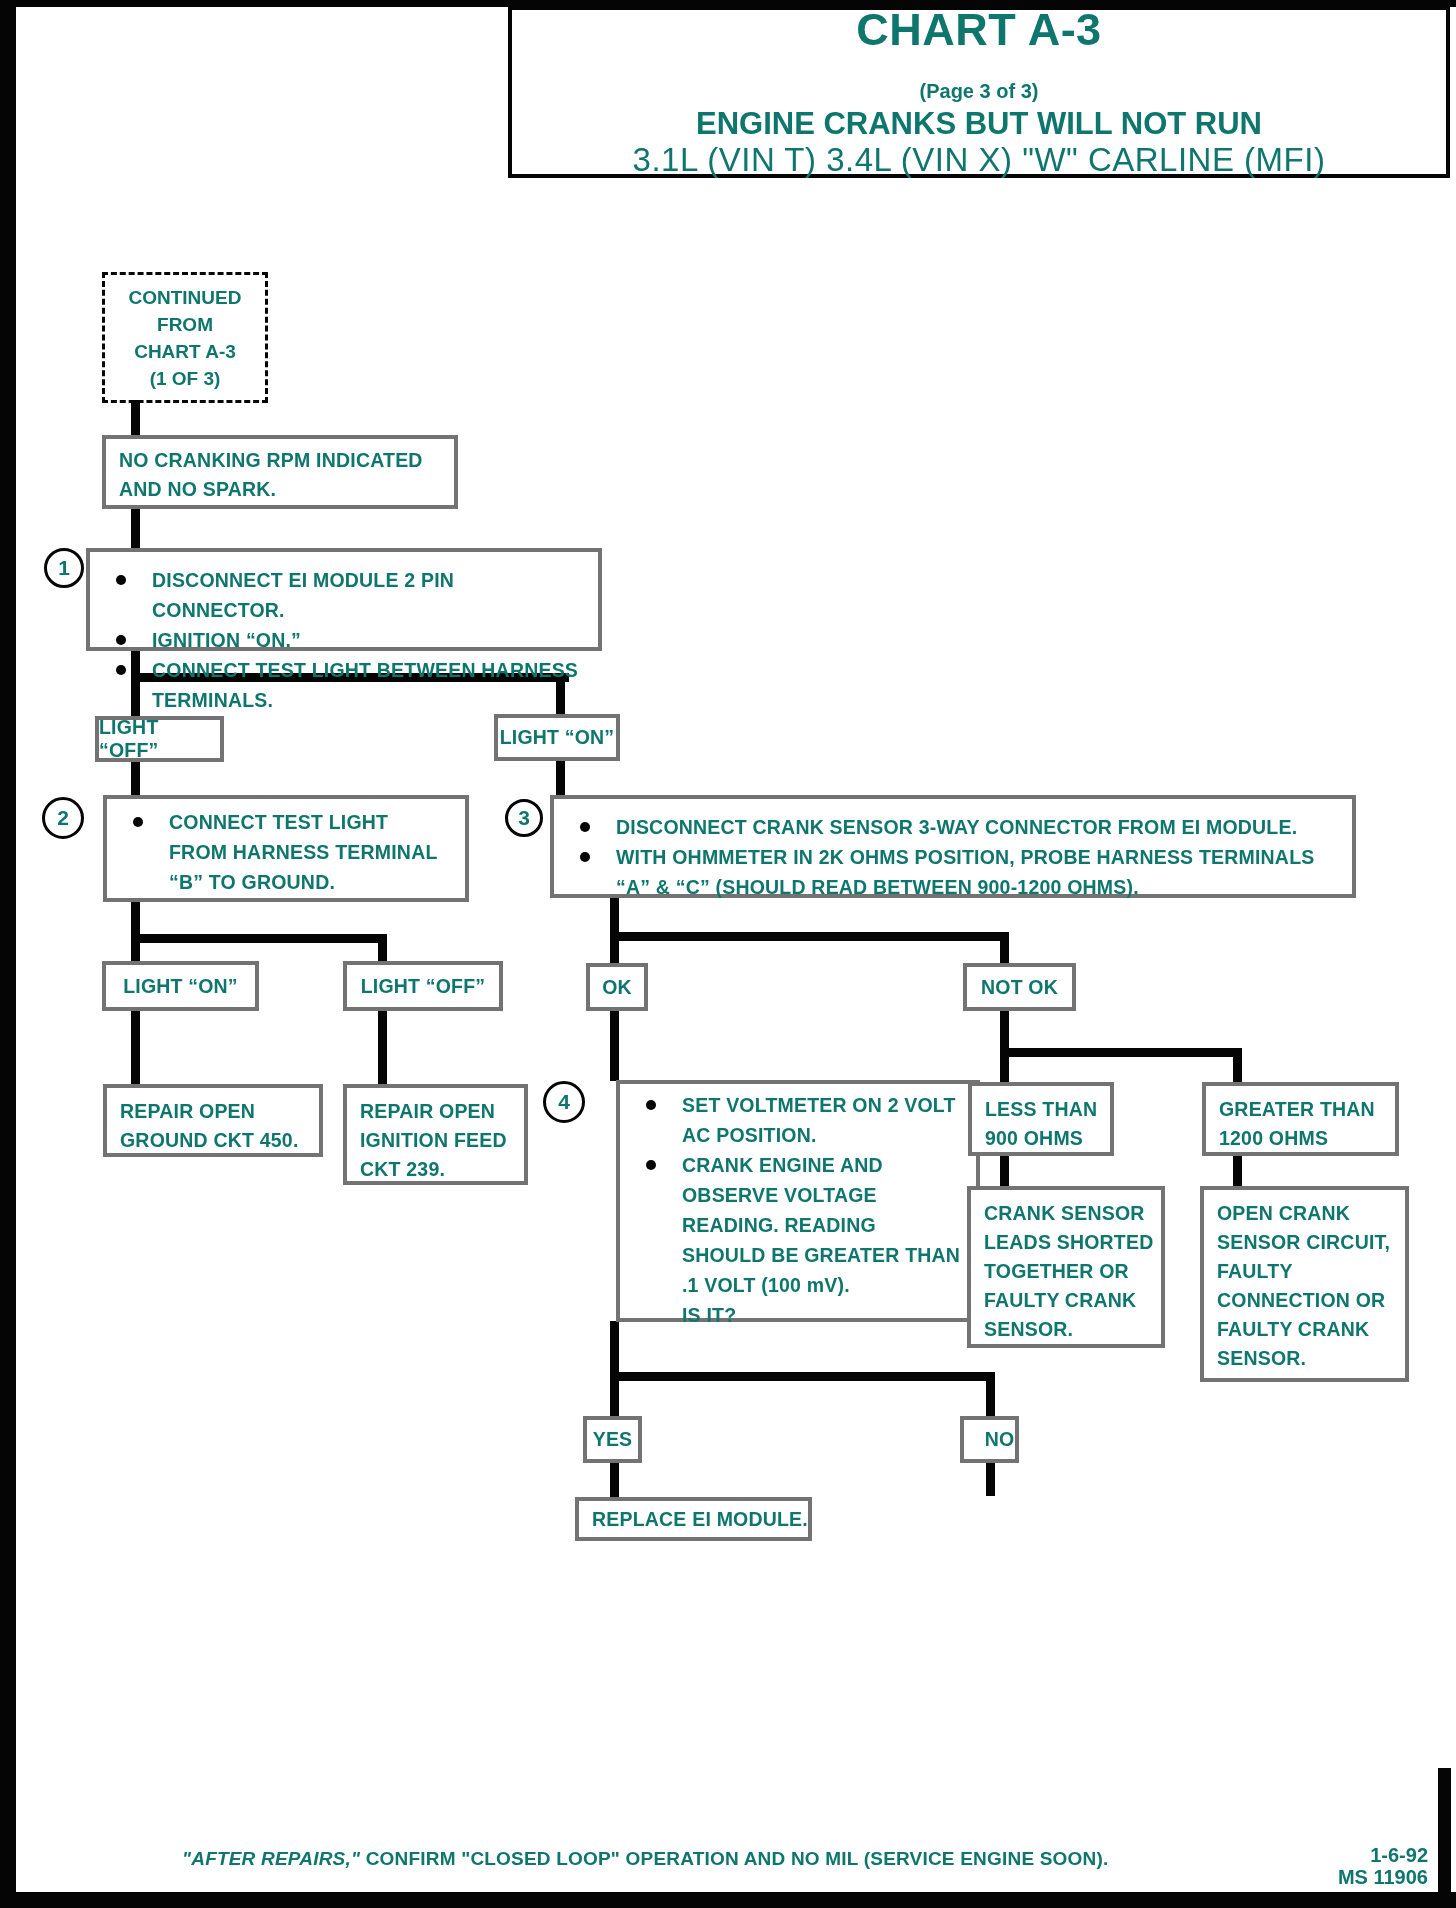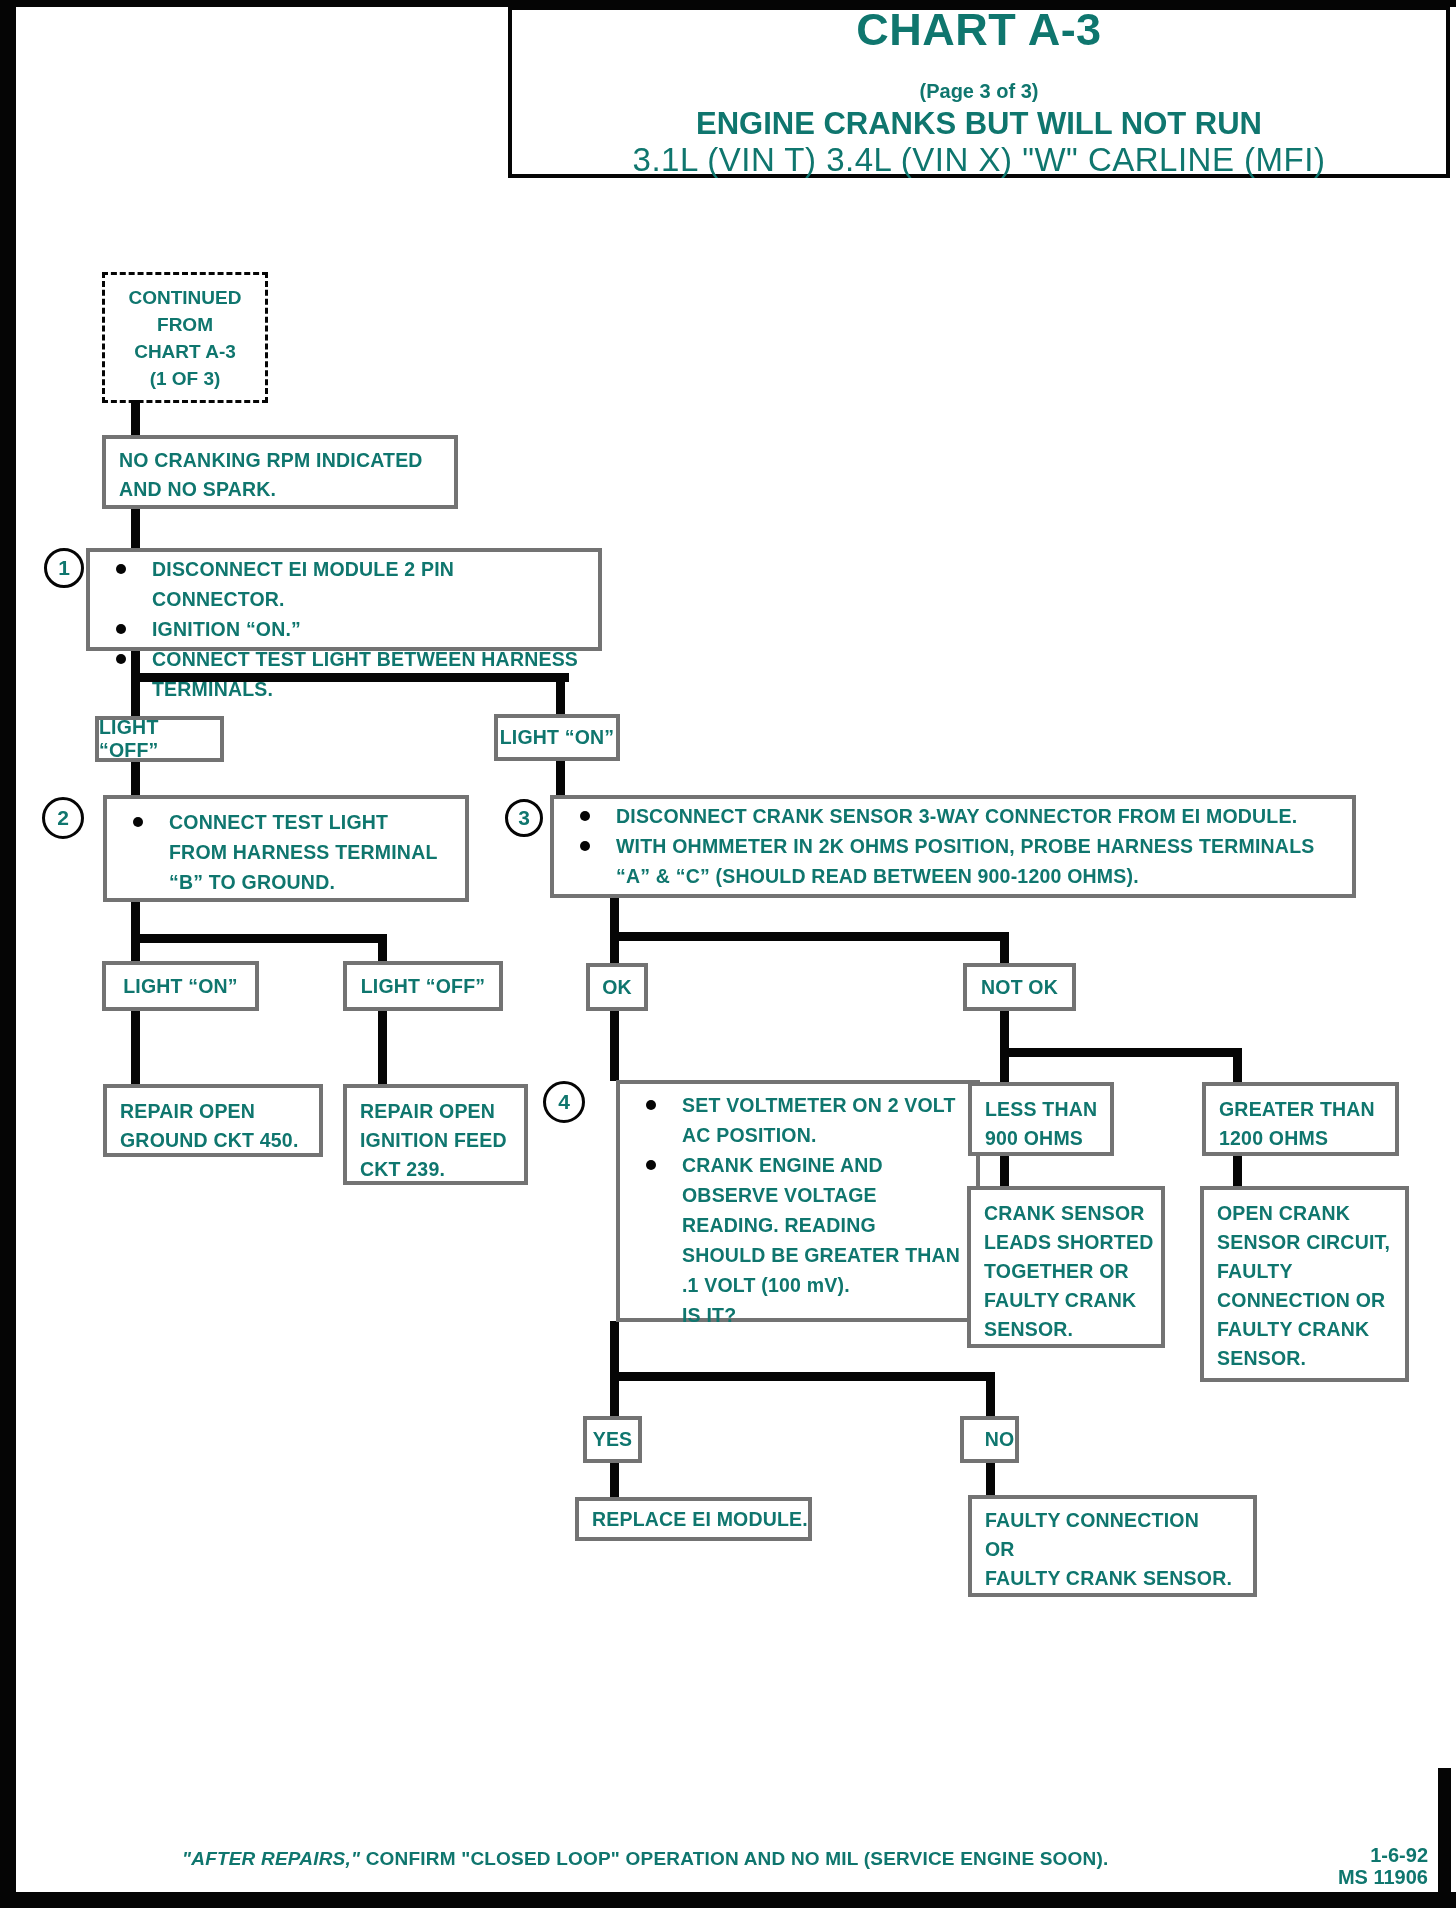--- a/index.html
+++ b/index.html
@@ -17,21 +17,21 @@
     position:absolute; border:3px dashed #050505; background:#fff;
     box-sizing:border-box; display:flex; flex-direction:column;
     align-items:center; justify-content:center; text-align:center;
     font-weight:bold; font-size:19px; line-height:27px;
   }
   .labelbox {
     display:flex; align-items:center; justify-content:center;
     font-weight:bold; font-size:19.5px; letter-spacing:0.2px;
   }
   .linesbox { padding:9px 6px 6px 13px; font-weight:bold; font-size:19.5px; line-height:29px; letter-spacing:0.2px; }
-  .bulletsbox { padding:2px 8px 4px 0; font-weight:bold; font-size:19.5px; line-height:30px; letter-spacing:0.2px; }
+  .bulletsbox { padding:13px 8px 4px 0; font-weight:bold; font-size:19.5px; line-height:30px; letter-spacing:0.2px; }
   .brow { display:flex; }
   .bdot { flex:0 0 62px; display:flex; justify-content:center; }
   .bdot .dotglyph { width:10px; height:10px; border-radius:50%; background:#050505; margin-top:10px; }
   .btext { flex:1 1 auto; padding-right:6px; }
   .indented { margin-left:62px; }
   .circle {
     position:absolute; border:3px solid #050505; border-radius:50%;
     background:#fff; box-sizing:border-box; display:flex; align-items:center;
     justify-content:center; font-weight:bold; font-size:21px;
   }
@@ -215,25 +215,20 @@
     <div>FAULTY</div>
     <div>CONNECTION OR</div>
     <div>FAULTY CRANK</div>
     <div>SENSOR.</div>
   </div>
 
   <div class="box labelbox" style="left:583px;top:1416px;width:59px;height:47px;">YES</div>
   <div class="box labelbox" style="left:960px;top:1416px;width:59px;height:47px;padding-left:20px;">NO</div>
 
   <div class="box labelbox" style="left:575px;top:1497px;width:237px;height:44px;justify-content:flex-start;padding-left:13px;">REPLACE EI MODULE.</div>
-  <div class="box linesbox" style="left:968px;top:1495px;width:289px;height:102px;padding-top:7px;">
-    <div>FAULTY CONNECTION</div>
-    <div>OR</div>
-    <div>FAULTY CRANK SENSOR.</div>
-  </div>
 
   <div class="footer-note" style="left:182px;top:1848px;">
     <span class="ital">"AFTER REPAIRS,"</span><span> CONFIRM "CLOSED LOOP" OPERATION AND NO MIL (SERVICE ENGINE SOON).</span>
   </div>
   <div class="footer-doc" style="left:1280px;top:1844px;width:148px;">
     <div>1-6-92</div>
     <div>MS 11906</div>
   </div>
 
 </div>

